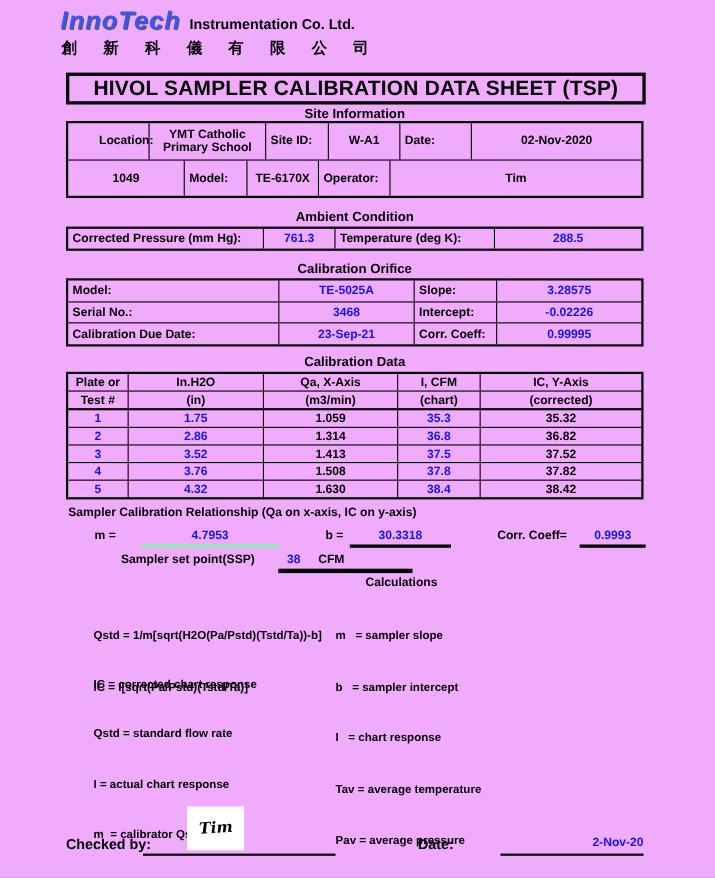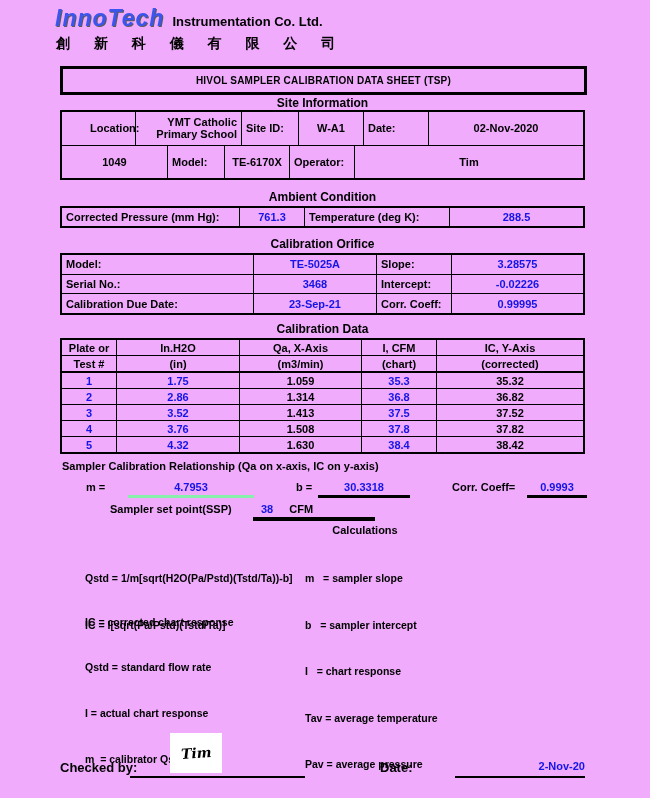--- a/index.html
+++ b/index.html
@@ -7,21 +7,21 @@
   .page{position:relative;width:650px;height:798px;background:#f0abfc;
         font-family:"Liberation Sans",sans-serif;font-weight:bold;color:#000;overflow:hidden;}
   .blue{color:#1414e6;}
   
   .logo-line{position:absolute;left:55px;top:5px;white-space:nowrap;}
   .logo{font-size:23px;font-style:italic;font-weight:bold;color:#3c55ee;text-shadow:1px 1px 0 #5a5a5a;letter-spacing:1px;}
   .company{font-size:13px;margin-left:8px;}
   .chinese{position:absolute;left:56px;top:35px;font-size:14px;letter-spacing:10px;}
   
   .title-box{position:absolute;left:60px;top:66px;width:521px;height:23px;border:3px solid #000;
-             display:flex;align-items:center;justify-content:center;font-size:10px;letter-spacing:.2px;}
+             display:flex;align-items:center;justify-content:center;font-size:19px;letter-spacing:.2px;}
   
   .sec-head{position:absolute;left:60px;width:525px;text-align:center;font-size:12px;}
   
   .tbl{position:absolute;left:60px;width:525px;border:2.5px solid #000;display:flex;flex-direction:column;box-sizing:border-box;}
   .tr{display:flex;flex:1;}
   .tr + .tr{border-top:1.5px solid #000;}
   .td{border-right:1.5px solid #000;padding:1px 4px;display:flex;align-items:center;font-size:11px;box-sizing:border-box;}
   .td:last-child{border-right:none;}
   .lbl{justify-content:flex-start;}
   .val{justify-content:center;text-align:center;}
@@ -49,21 +49,21 @@
   
   .footer-checked{position:absolute;left:60px;top:760px;font-size:13px;}
   .checked-line{position:absolute;left:130px;top:776px;width:175px;border-bottom:2.5px solid #000;}
   .sig-box{position:absolute;left:170px;top:733px;width:52px;height:40px;background:#fff;
            display:flex;align-items:center;justify-content:center;}
   .sig-text{font-family:"DejaVu Serif",serif;font-style:italic;font-size:14px;transform:rotate(-4deg);}
   .footer-date{position:absolute;left:380px;top:760px;font-size:13px;}
   .date-line{position:absolute;left:455px;top:776px;width:130px;border-bottom:2.5px solid #000;}
   .date-value{position:absolute;left:455px;top:760px;width:130px;text-align:right;font-size:11px;}
   
-  .site-c1{width:74px;padding-left:28px;} .site-c2{width:106px;text-align:right;} .site-c3{width:57px;} .site-c4{width:65px;} .site-c5{width:65px;} .site-c6{flex:1;}
+  .site-c1{width:74px;padding-left:28px;} .site-c2{width:106px;} .site-c3{width:57px;} .site-c4{width:65px;} .site-c5{width:65px;} .site-c6{flex:1;}
   .amb-c1{width:178px;} .amb-c2{width:65px;} .amb-c3{width:145px;} .amb-c4{flex:1;}
   .ori-c1{width:192px;} .ori-c2{width:123px;} .ori-c3{width:75px;} .ori-c4{flex:1;text-align:right;}
   .cd-c1{width:55px;} .cd-c2{width:123px;} .cd-c3{width:122px;} .cd-c4{width:75px;} .cd-c5{flex:1;}
 </style>
 </head>
 <body>
 
 <div class="page">
 
   <div class="logo-line">

